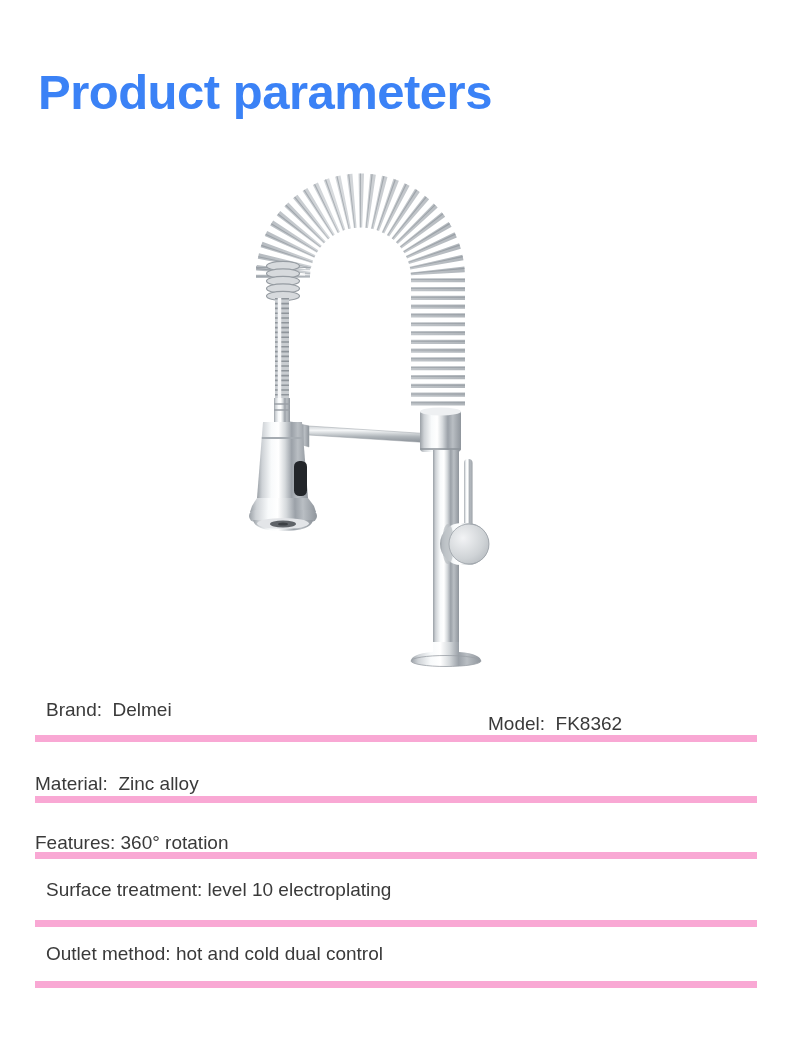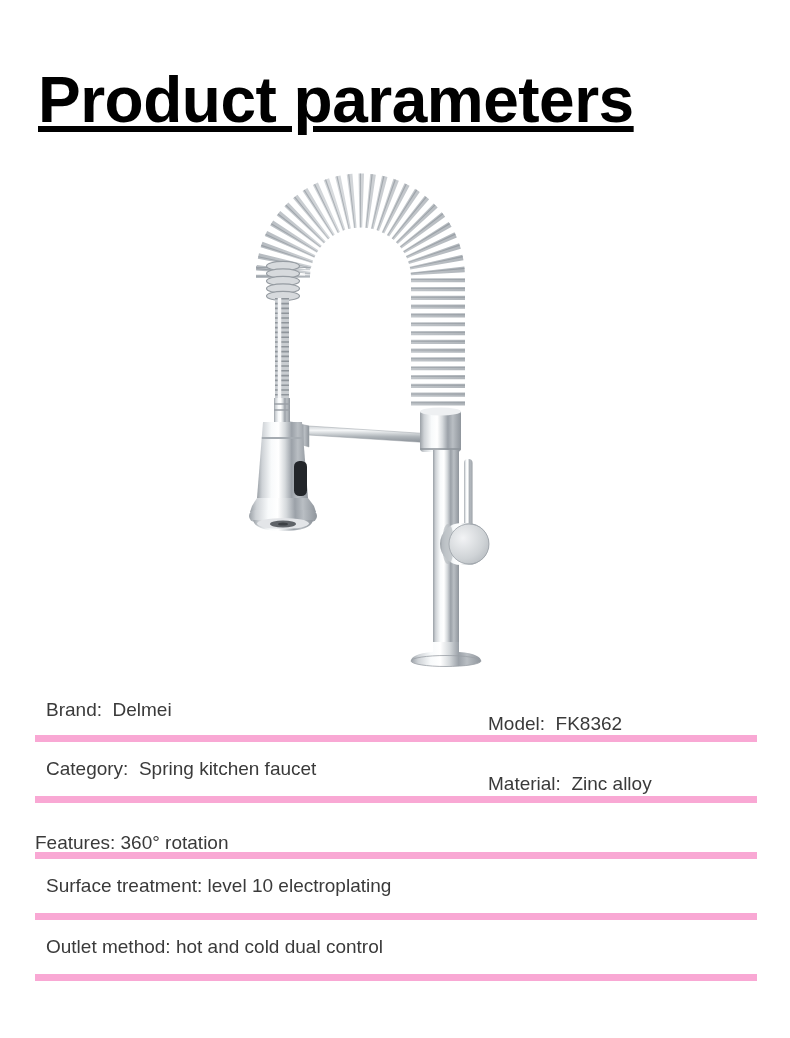--- a/index.html
+++ b/index.html
@@ -5,41 +5,41 @@
 <style>
   * { margin:0; padding:0; box-sizing:border-box; }
   html,body { background:#ffffff; }
   body {
     width:790px; height:1038px;
     position:relative; overflow:hidden;
     font-family:"Liberation Sans", sans-serif;
   }
   .page-title {
     position:absolute; left:38px; top:64px;
-    font-size:64px; font-weight:700; color:#000000;
-    letter-spacing:-0.5px; line-height:1.15;text-decoration:underline;
+    font-size:49px; font-weight:700; color:#3b82f6;
+    letter-spacing:-0.5px; line-height:1.15;
   }
   .faucet-wrap {
     position:absolute; left:235px; top:160px;
     width:280px; height:520px;
   }
   .faucet-wrap svg { width:100%; height:100%; display:block; }
   .spec-table {
     position:absolute; left:35px; top:684px; width:722px;
     font-size:19px; color:#3a3a3a;
   }
   .spec-row {
     display:grid; grid-template-columns:453px 1fr;
     align-items:center;
     border-bottom:7px solid #f9a8d4;
   }
   .spec-row.r1 { height:58px; }
   .spec-row.r2 { height:61px; }
   .spec-row.r3 { height:56px; }
-  .spec-row.r4 { height:61px; }
+  .spec-row.r4 { height:68px; }
   .spec-row.r5 { height:61px; }
   .spec-cell { white-space:pre-wrap; }
   .spec-cell.left  { padding-left:11px; }
   .spec-cell.right { padding-left:0;margin-top:29px; }
 </style>
 </head>
 <body>
 
 <div class="page-title">Product parameters</div>
 
@@ -131,21 +131,20 @@
     </g>
   </svg>
 </div>
 
 <div class="spec-table">
   <div class="spec-row r1">
     <div class="spec-cell left">Brand:  Delmei</div>
     <div class="spec-cell right">Model:  FK8362</div>
   </div>
   <div class="spec-row r2">
-    <div class="spec-cell left">Category:  Spring kitchen faucet</div>
     <div class="spec-cell right">Material:  Zinc alloy</div>
   </div>
   <div class="spec-row r3">
     <div class="spec-cell right">Features: 360° rotation</div>
   </div>
   <div class="spec-row r4">
     <div class="spec-cell left">Surface treatment: level 10 electroplating</div>
   </div>
   <div class="spec-row r5">
     <div class="spec-cell left">Outlet method: hot and cold dual control</div>

